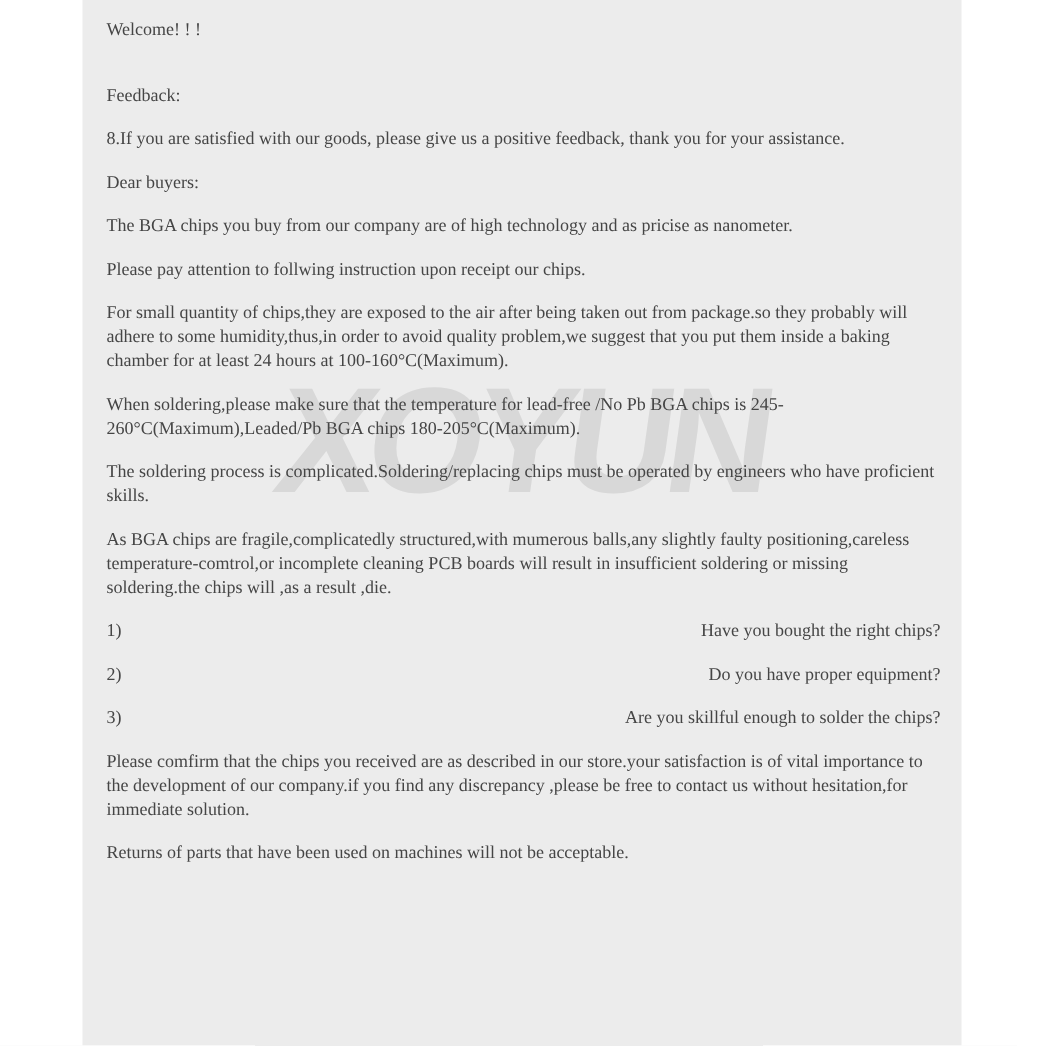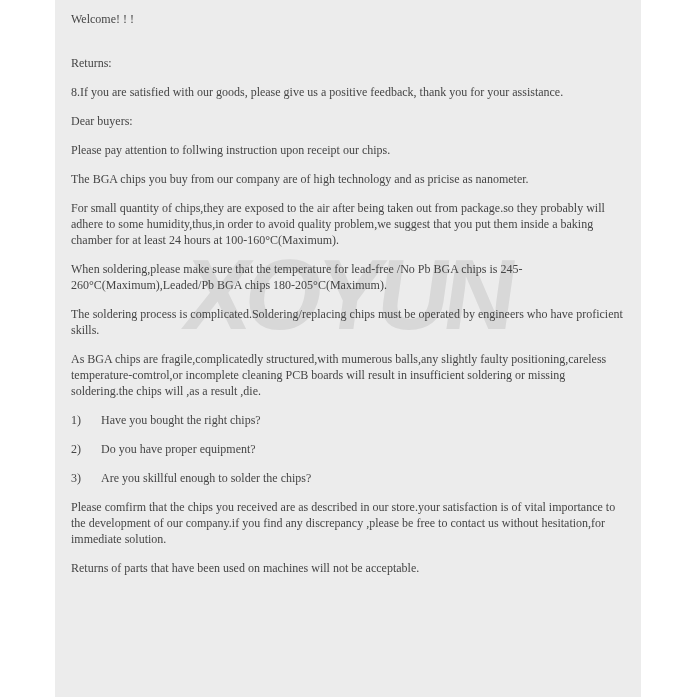--- a/index.html
+++ b/index.html
@@ -41,36 +41,36 @@
   }
   .content p, .content .list-item {
     position: relative;
     z-index: 1;
     margin: 0 0 13px 0;
     font-family: Liberation Serif, serif;
   }
   .content p.greeting { margin-bottom: 28px; }
   .list-item { display: flex; }
   .list-item .num { flex: none; width: 30px; }
-  .list-item .li-text { flex: 1; }
+  .list-item .li-text { flex: 1; text-align: right; }
 </style>
 </head>
 <body>
 
 <div class="page">
   <div class="content">
 
     <div class="watermark">XOYUN</div>
 
     <p class="greeting">Welcome! ! !</p>
-    <p>Returns:</p>
+    <p>Feedback:</p>
     <p>8.If you are satisfied with our goods, please give us a positive feedback, thank you for your assistance.</p>
     <p>Dear buyers:</p>
+    <p>The BGA chips you buy from our company are of  high technology and as pricise as nanometer.</p>
     <p>Please pay attention to follwing instruction upon receipt our chips.</p>
-    <p>The BGA chips you buy from our company are of  high technology and as pricise as nanometer.</p>
     <p>For small quantity of chips,they are exposed to the air after being taken out from package.so they probably will adhere to some humidity,thus,in order to avoid quality problem,we suggest that you put them inside a baking chamber for at least 24 hours at 100-160°C(Maximum).</p>
     <p>When soldering,please make sure that the temperature for lead-free /No Pb BGA chips is 245-260°C(Maximum),Leaded/Pb BGA chips 180-205°C(Maximum).</p>
     <p>The soldering process is complicated.Soldering/replacing chips must be operated by engineers who have proficient skills.</p>
     <p>As BGA chips are fragile,complicatedly structured,with mumerous balls,any slightly faulty positioning,careless temperature-comtrol,or incomplete cleaning PCB boards will result in insufficient soldering or missing soldering.the chips will ,as a result ,die.</p>
 
     <div class="list-item">
       <span class="num">1)</span>
       <span class="li-text">Have you bought the right chips?</span>
     </div>
     <div class="list-item">

